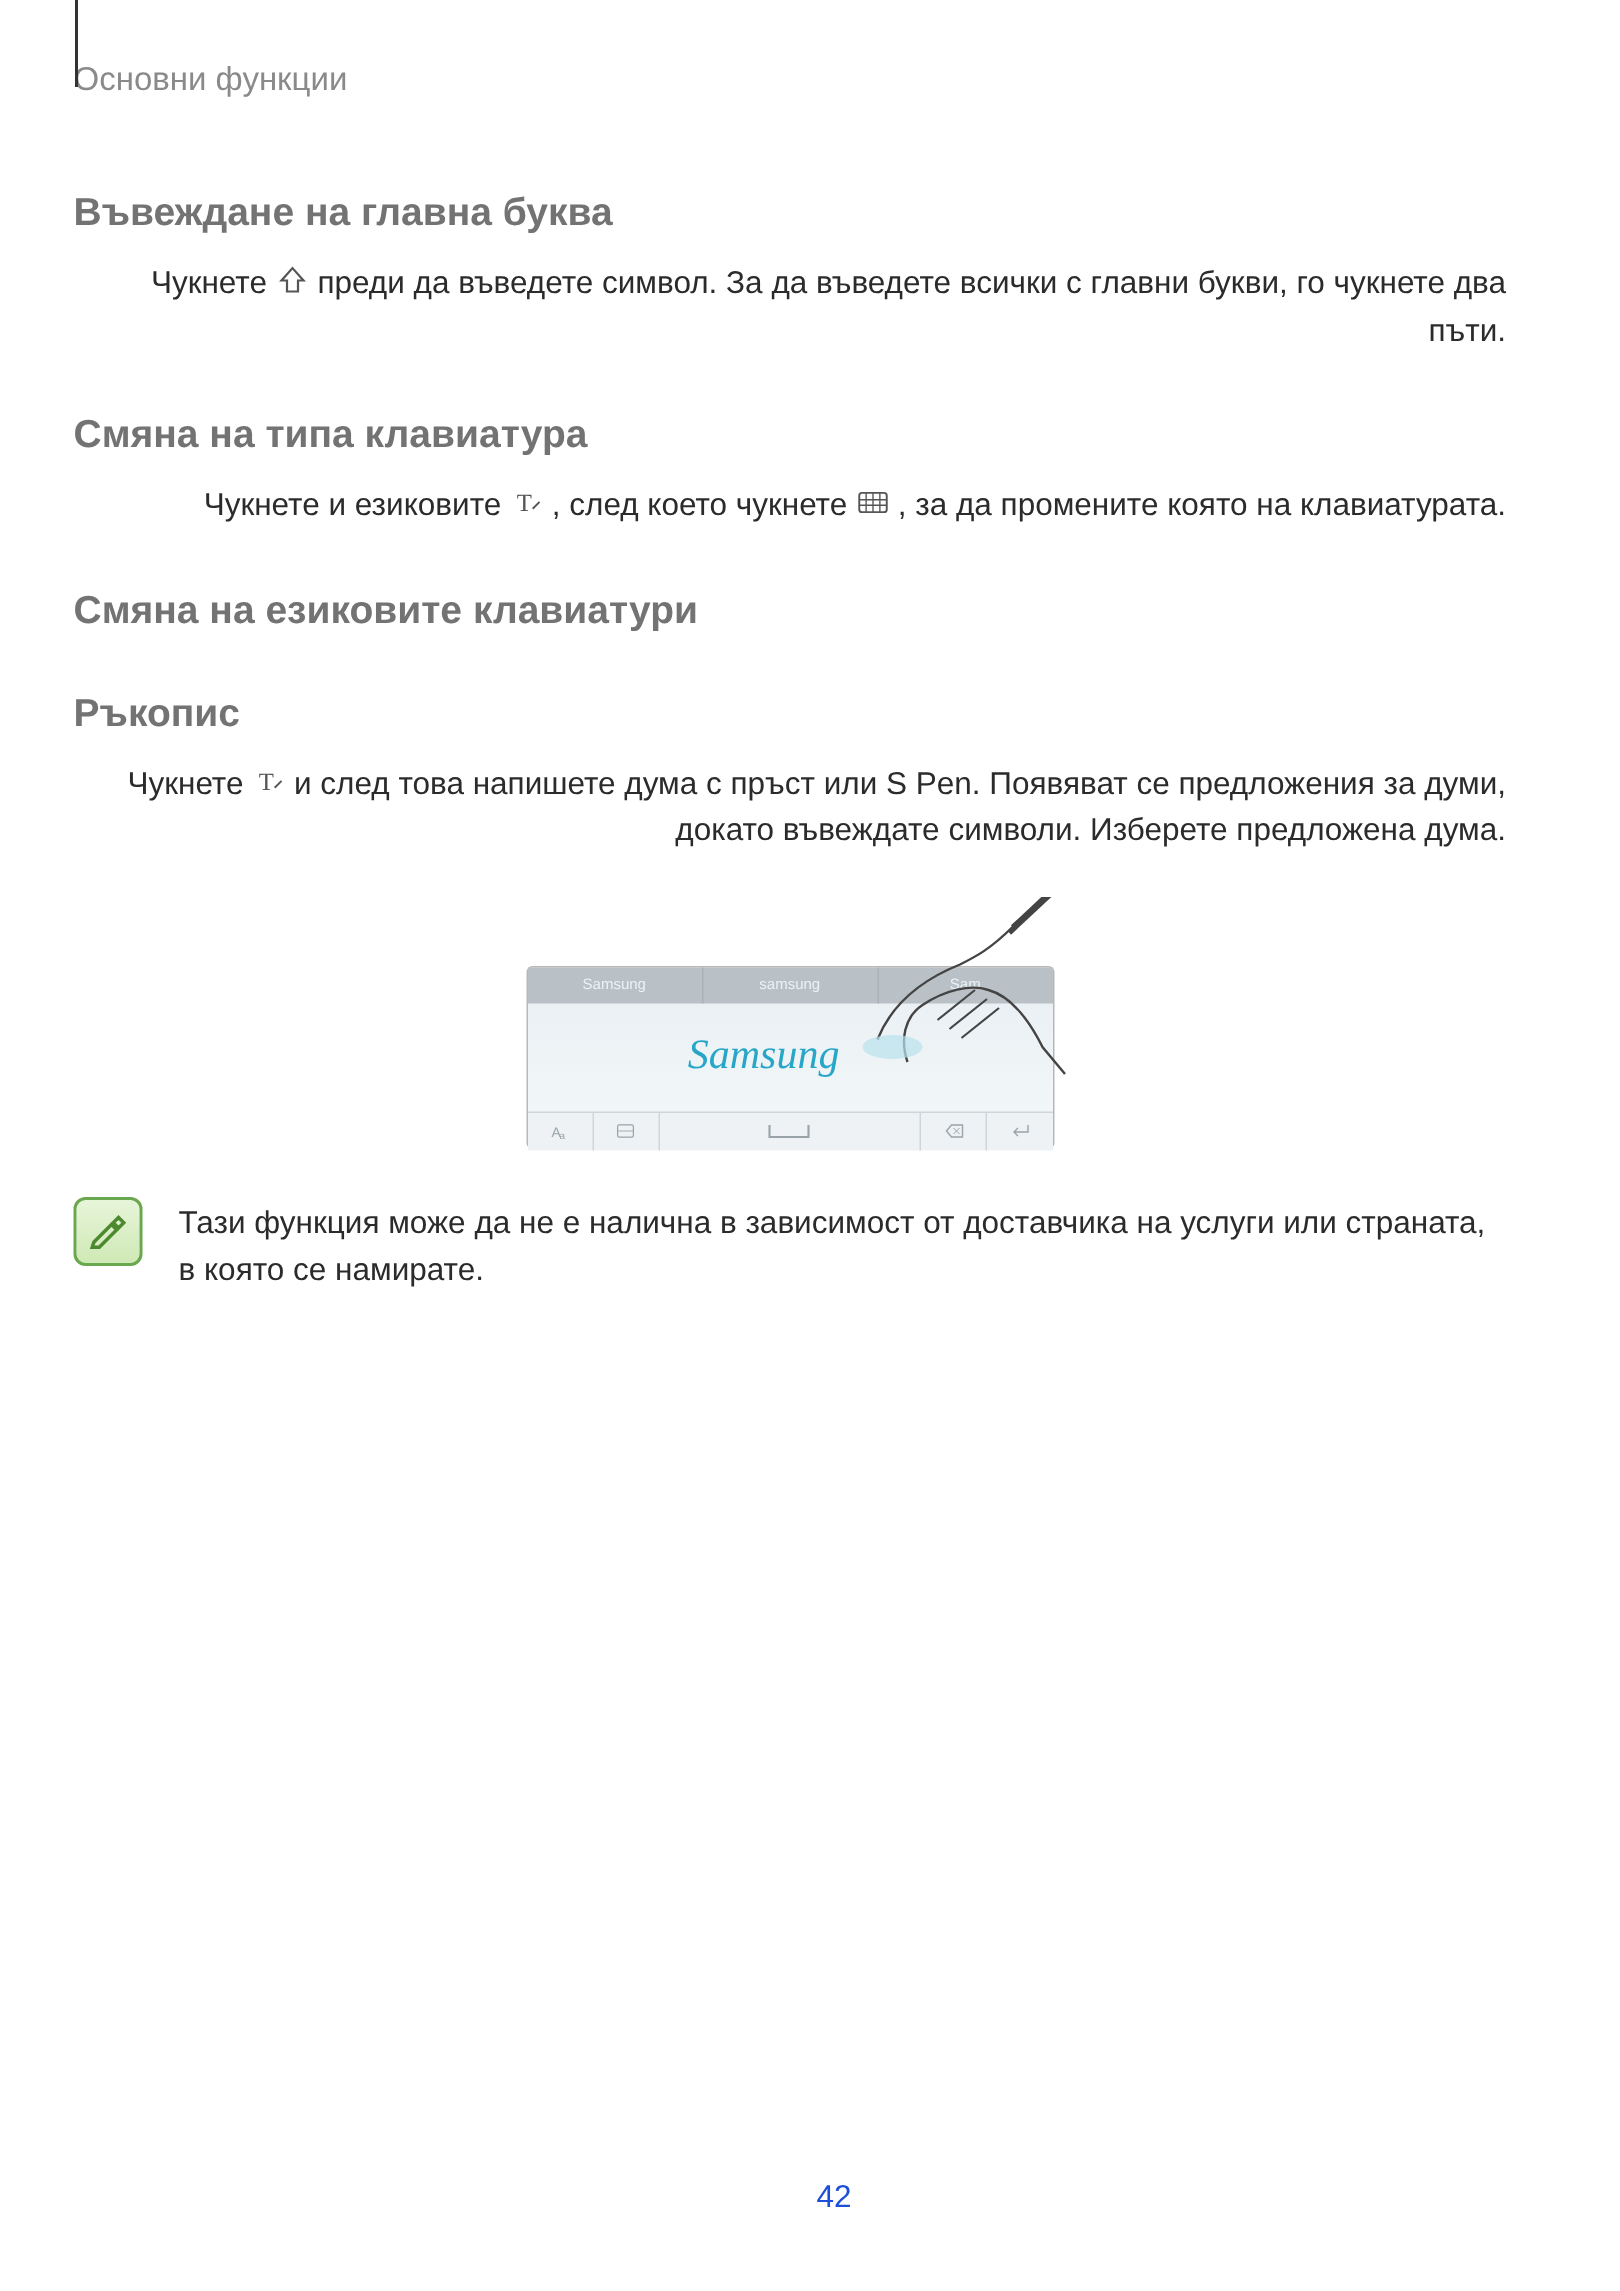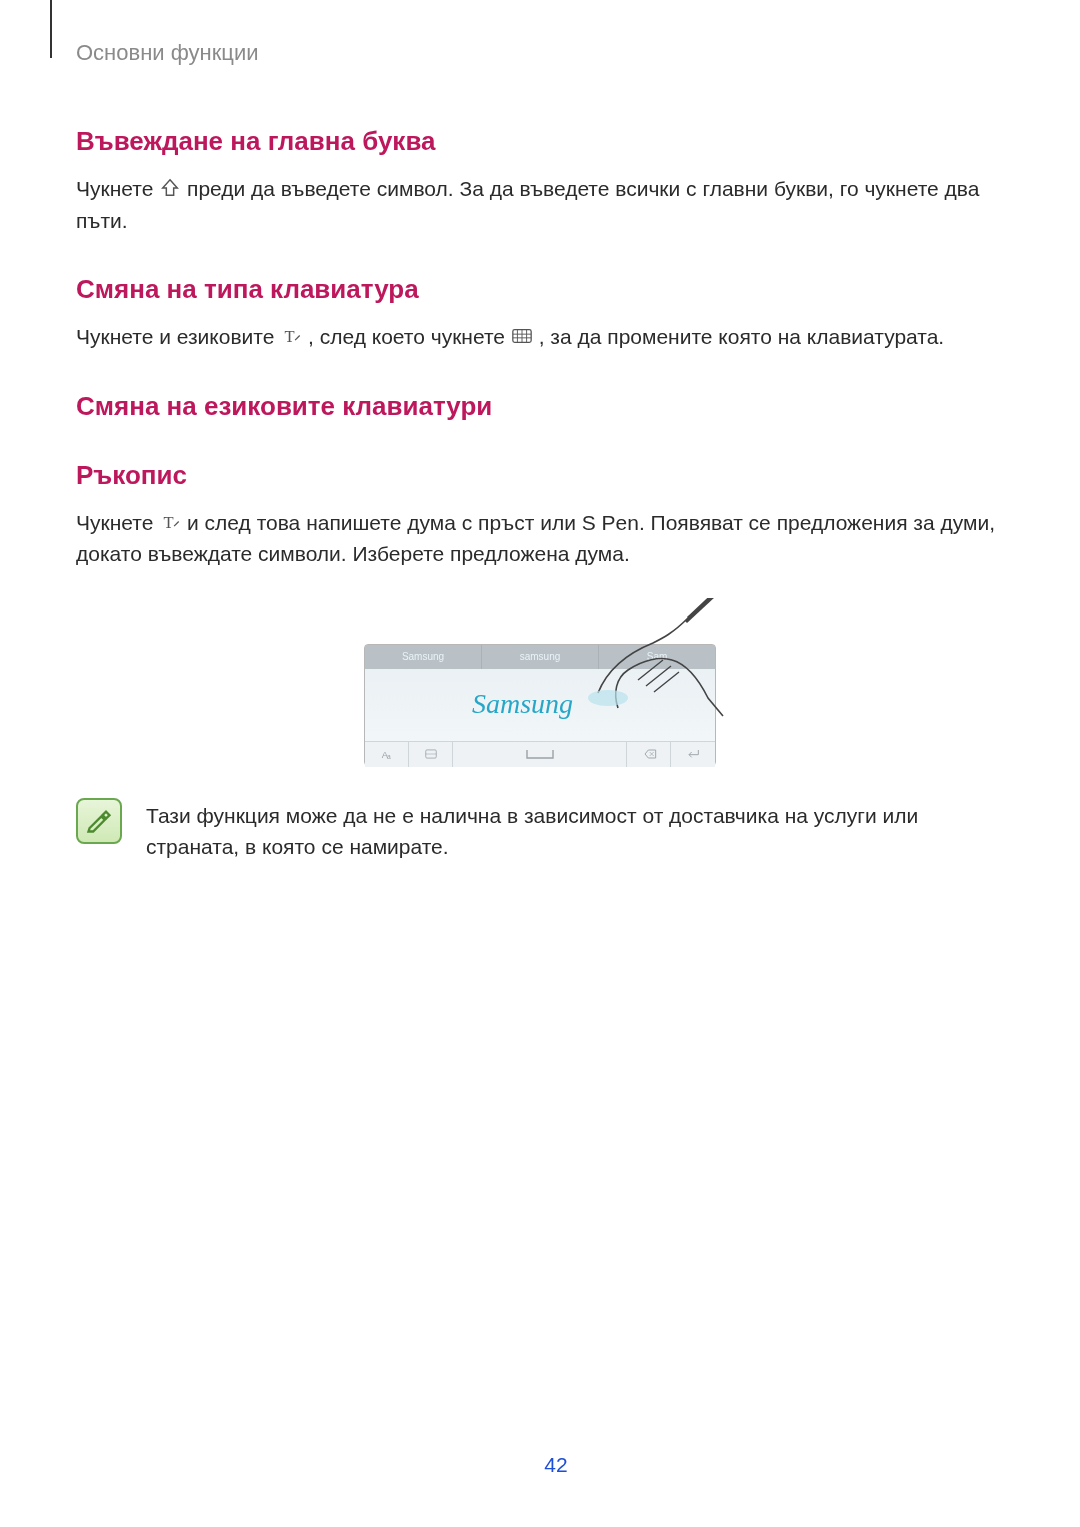--- a/index.html
+++ b/index.html
@@ -1,22 +1,22 @@
 <!DOCTYPE html>
 <html><head>
 <meta charset="utf-8">
 <style>
   * { box-sizing: border-box; margin: 0; padding: 0; }
   html, body { width: 1080px; height: 1527px; background: #fff; font-family: Arial, Helvetica, sans-serif; color: #2b2b2b; }
-  .page { position: relative; width: 1080px; height: 1527px; padding: 36px 76px 0 76px; }
+  .page { position: relative; width: 1080px; height: 1527px; padding: 36px 76px 0 49px; }
   .tab-line { position: absolute; left: 50px; top: 0; width: 2px; height: 58px; background: #333; }
   .breadcrumb { font-size: 22px; color: #8a8a8a; margin-top: 4px; margin-bottom: 60px; }
-  .section-h { font-size: 26px; font-weight: bold; color: #be185d; margin-top: 38px; margin-bottom: 16px; }
+  .section-h { font-size: 26px; font-weight: bold; color: #737373; margin-top: 38px; margin-bottom: 16px; }
   .section-h.first { margin-top: 0; }
-  .para { font-size: 21px; line-height: 1.5; color: #2b2b2b; margin-bottom: 10px; }
+  .para { font-size: 21px; line-height: 1.5; color: #2b2b2b; margin-bottom: 10px; text-align: right; }
   .inline-icon { display: inline-block; vertical-align: -3px; width: 22px; height: 22px; }
   .inline-icon svg { width: 22px; height: 22px; display: block; }
   .figure { width: 352px; height: 170px; margin: 28px auto 30px auto; position: relative; }
   .fig-border { position: absolute; left: 0; top: 46px; width: 352px; height: 122px; border: 1px solid #b7b7b7; border-radius: 4px; background: linear-gradient(#e8eff2,#f4f8fa); }
   .fig-suggest { position: absolute; left: 1px; top: 47px; width: 350px; height: 24px; background: #b9c1c6; display: flex; }
   .fig-suggest > div { flex: 1; text-align: center; font-size: 10px; color: #e8f3f8; border-right: 1px solid #aab2b7; line-height: 24px; }
   .fig-suggest > div:last-child { border-right: none; }
   .fig-hand { position: absolute; right: -12px; top: 0; width: 160px; height: 120px; }
   .fig-writing { position: absolute; left: 108px; top: 90px; font-family: cursive; font-size: 28px; color: #27a6c8; font-style: italic; }
   .fig-bottom { position: absolute; left: 1px; bottom: 1px; width: 350px; height: 26px; background: #eef2f4; border-top: 1px solid #cfd6da; display: flex; align-items: center; }

